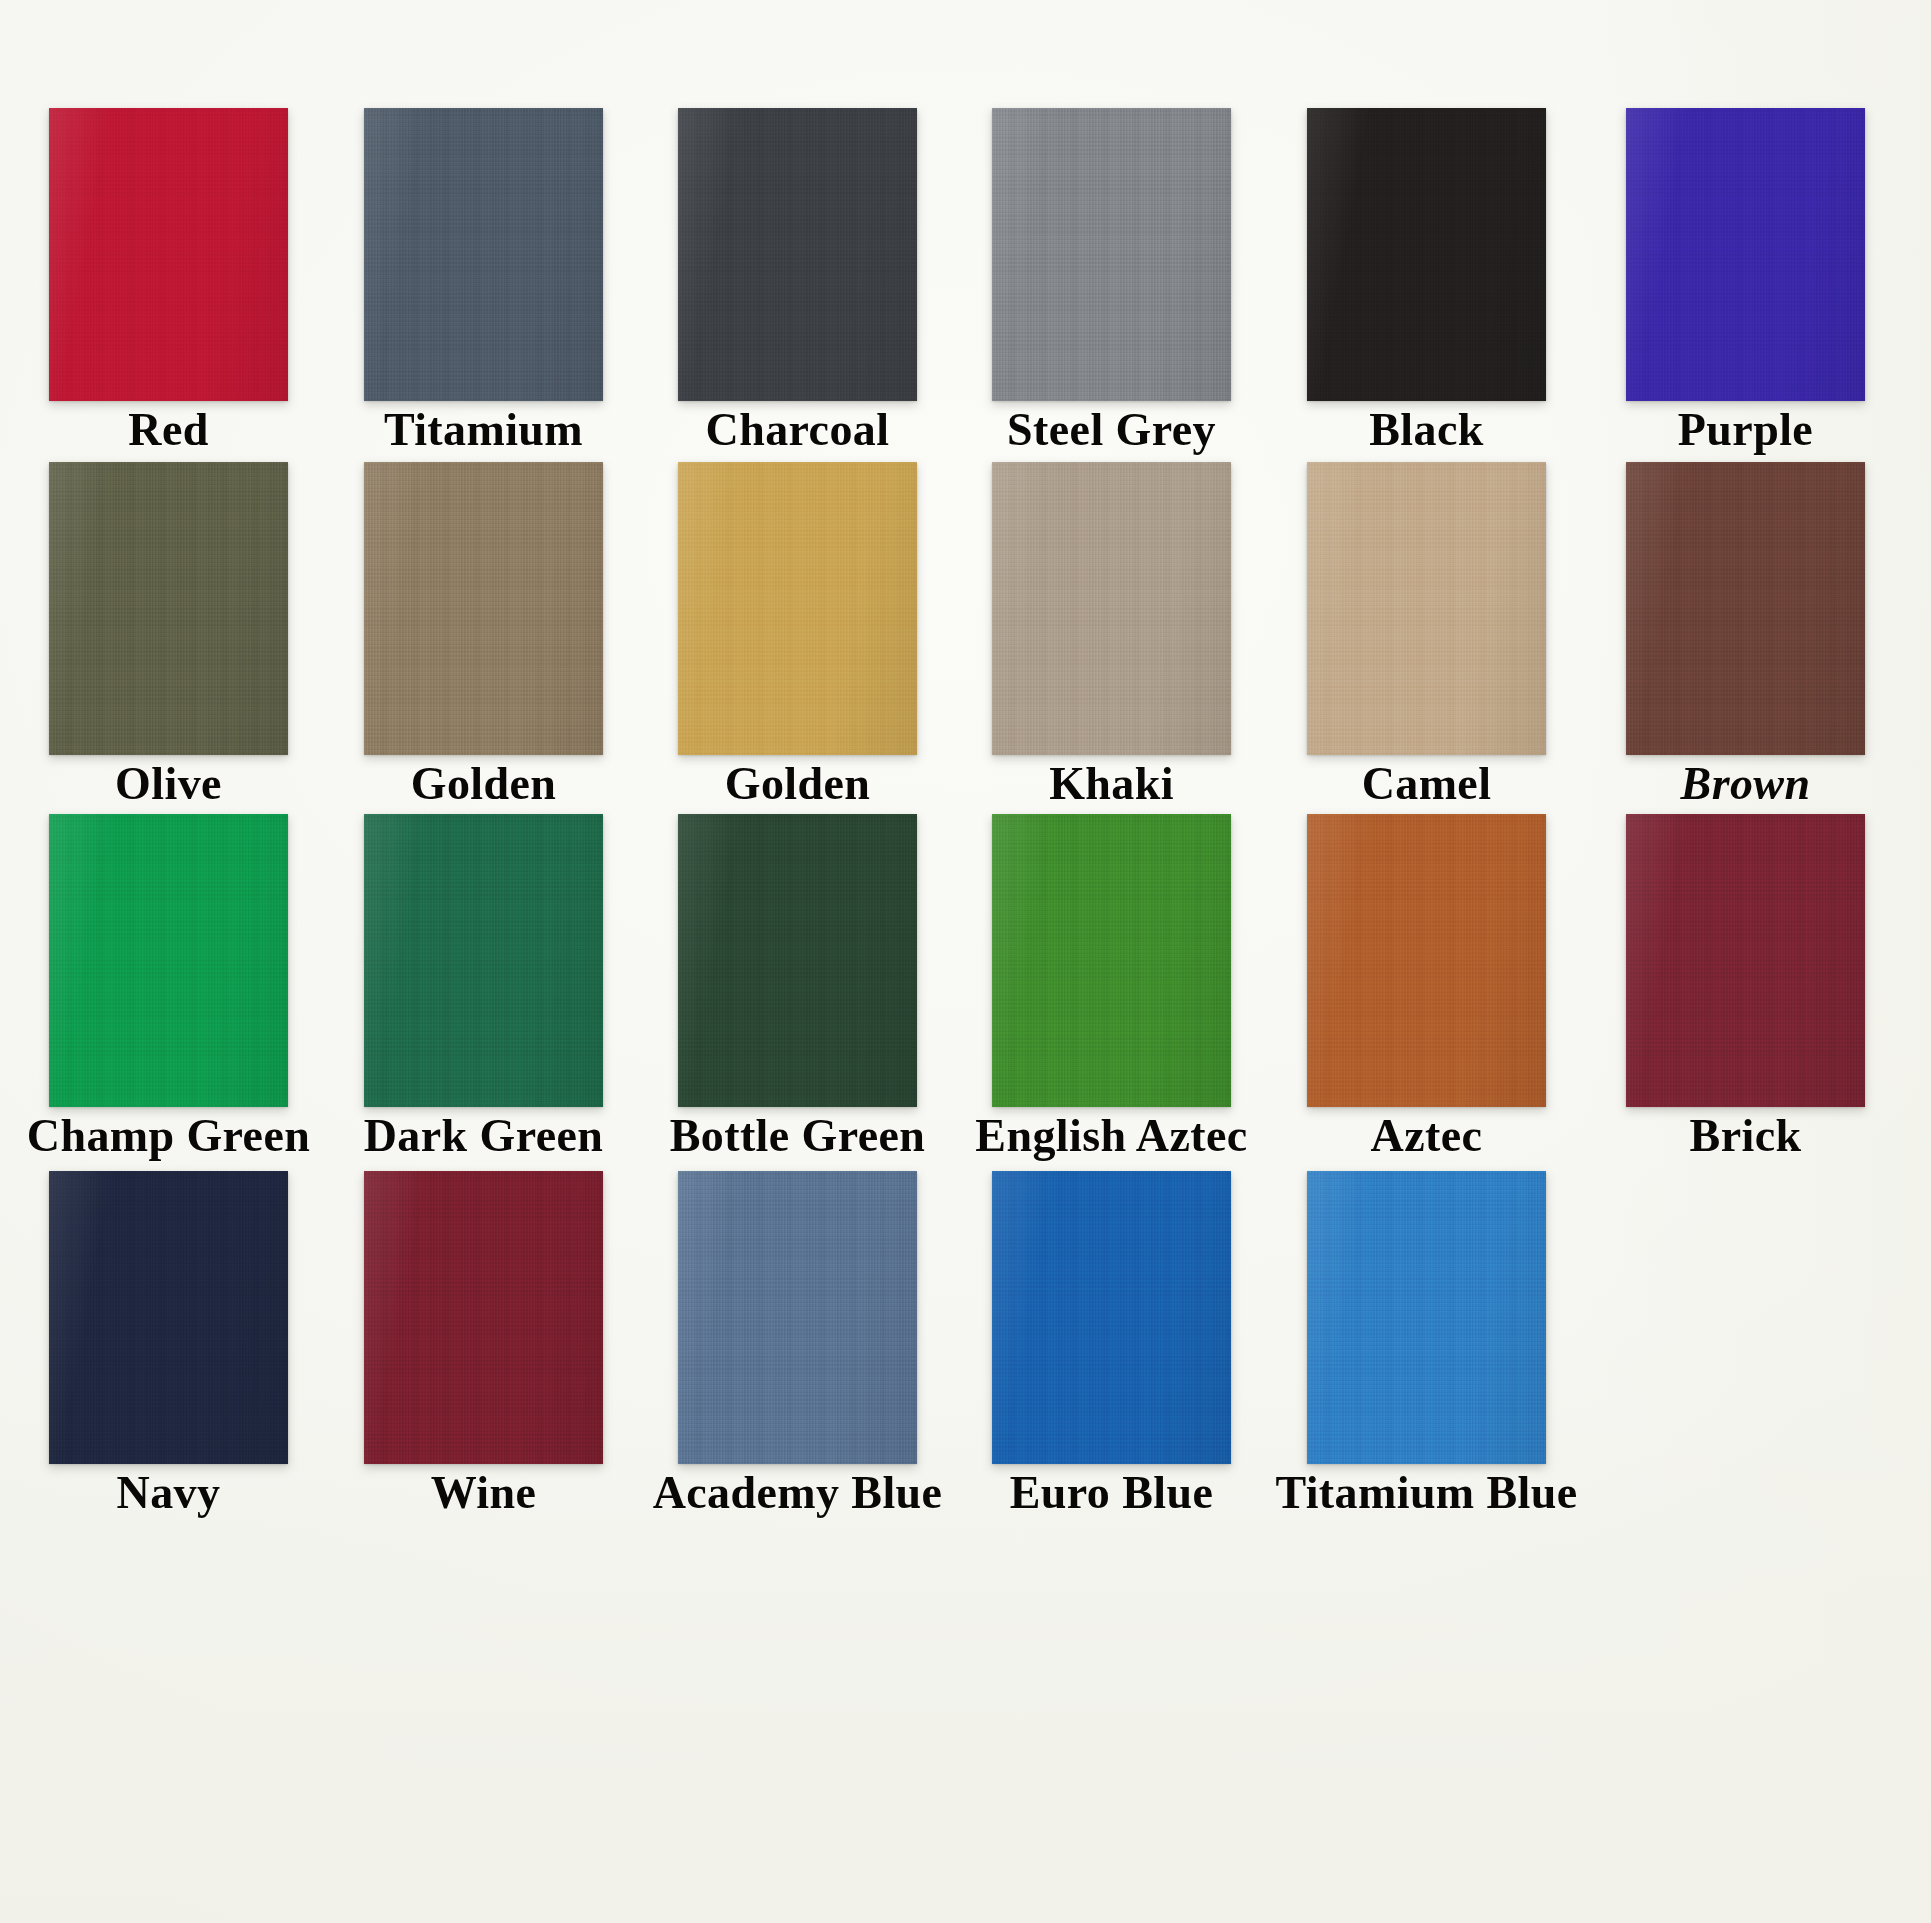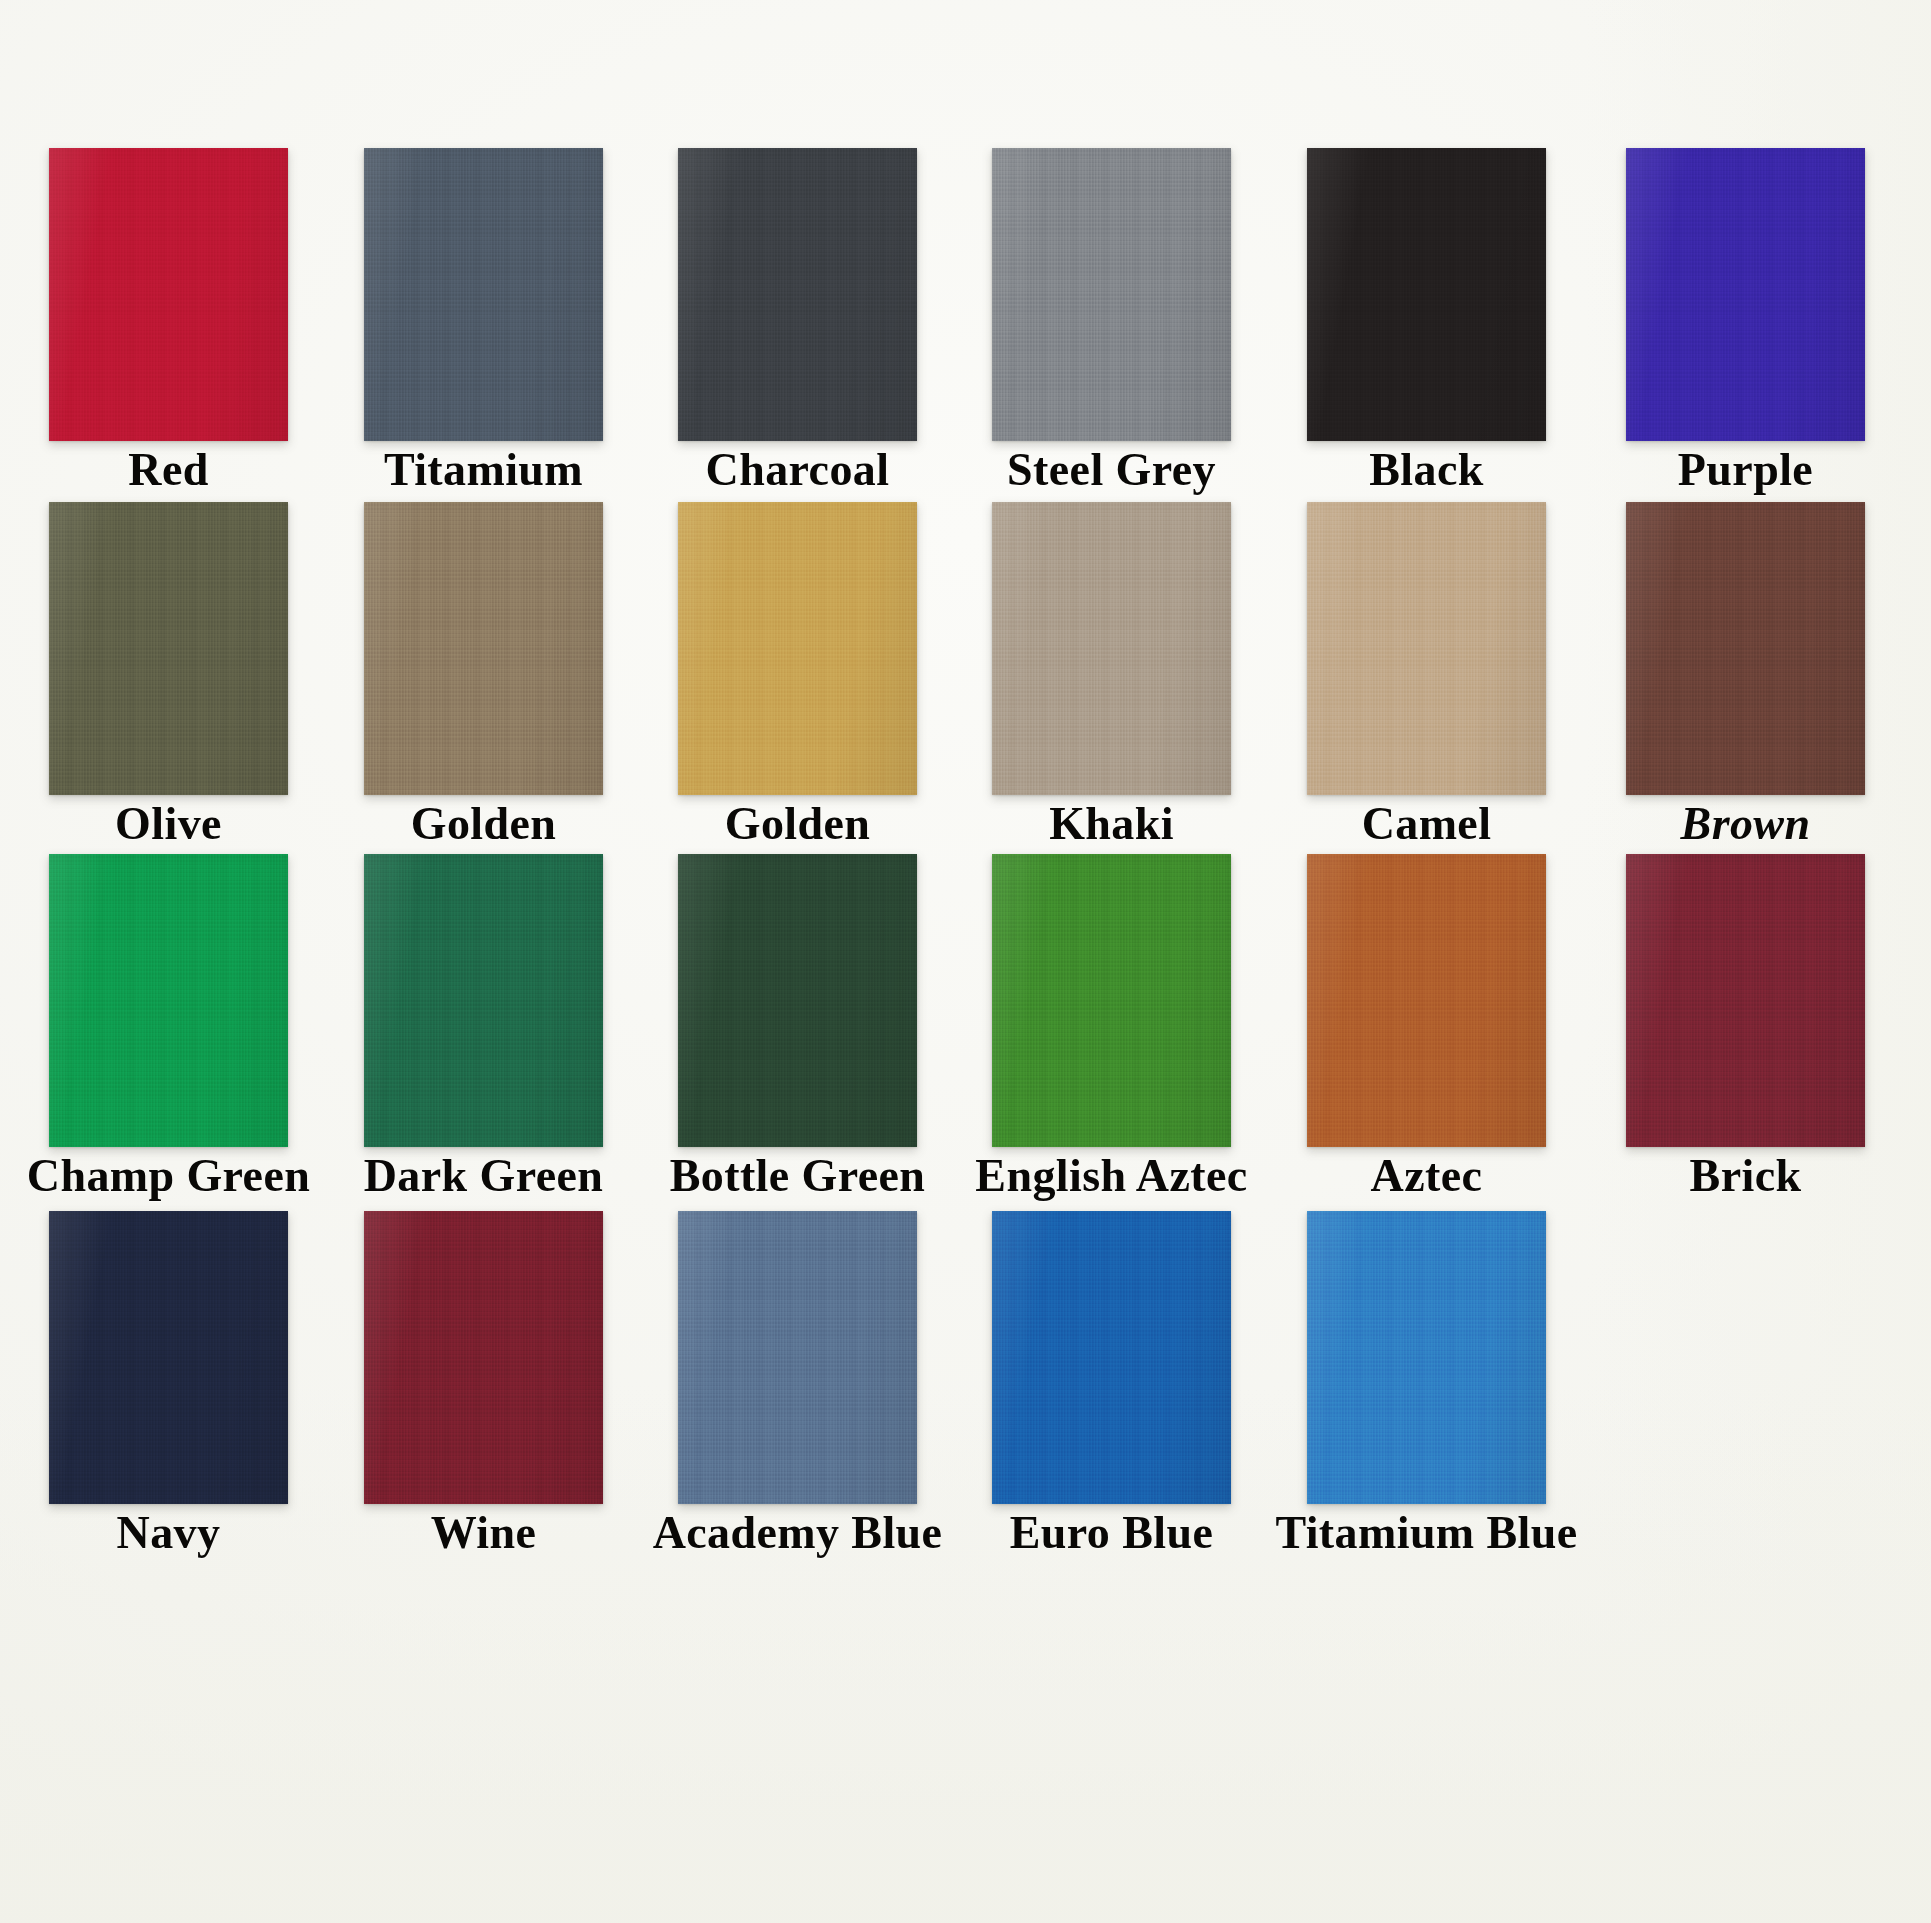--- a/index.html
+++ b/index.html
@@ -33,21 +33,20 @@
     position: absolute;
     left: 0;
     top: 0;
     width: 1932px;
     height: 1923px;
   }
 
   .swatch-cell {
     position: absolute;
     width: 239px;
-    margin-top: 40px;
   }
 
   .swatch-chip {
     position: relative;
     width: 239px;
     height: 293px;
     box-shadow:
       0 3.9px 9.2px rgba(90,88,80,0.26),
       0 0.8px 2.3px rgba(90,88,80,0.30);
   }

